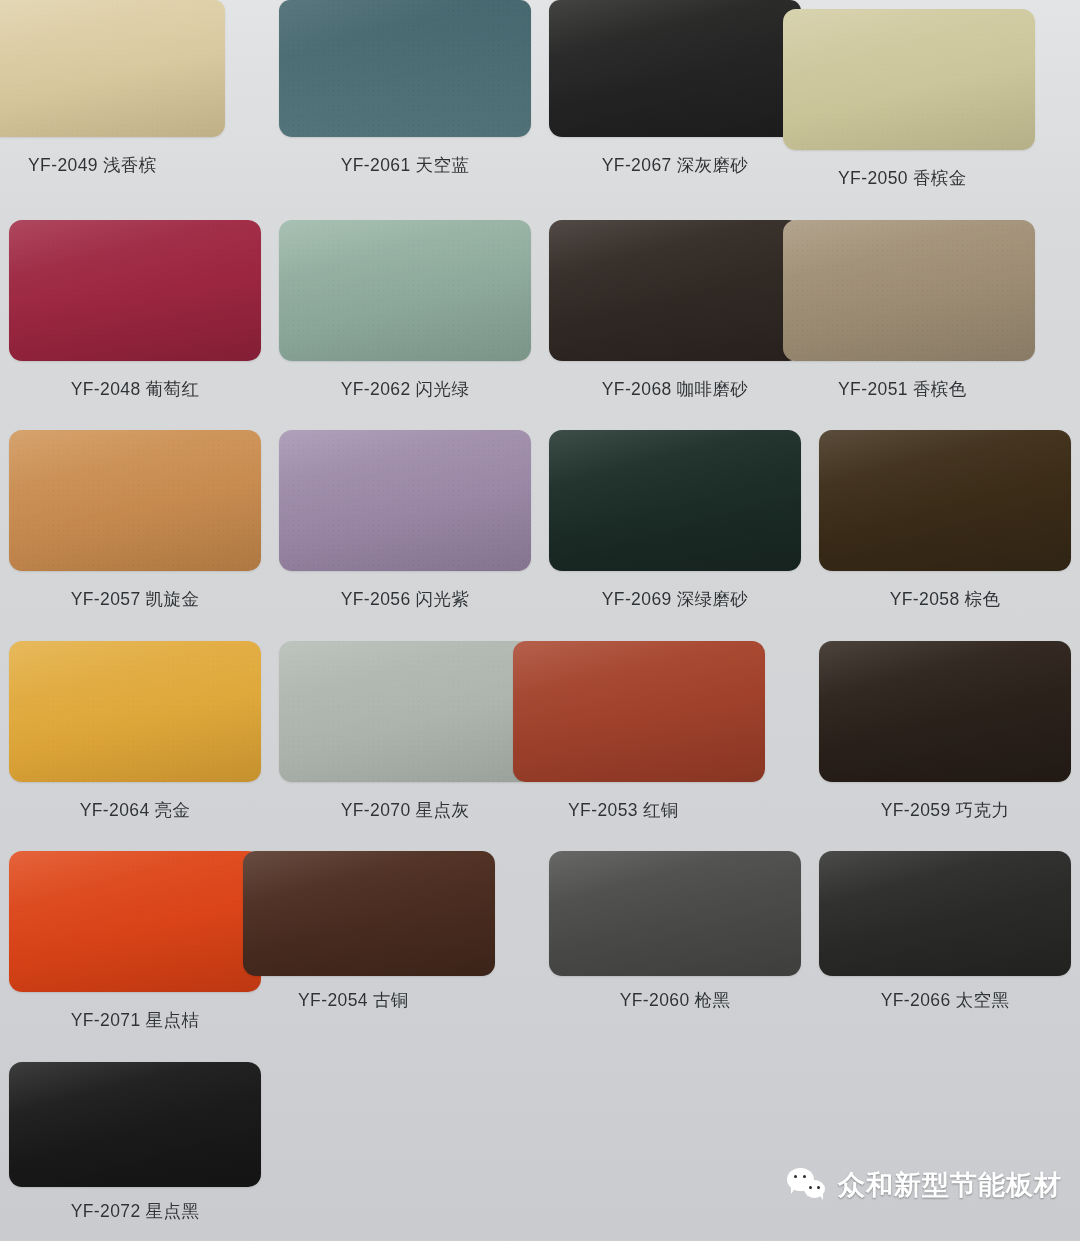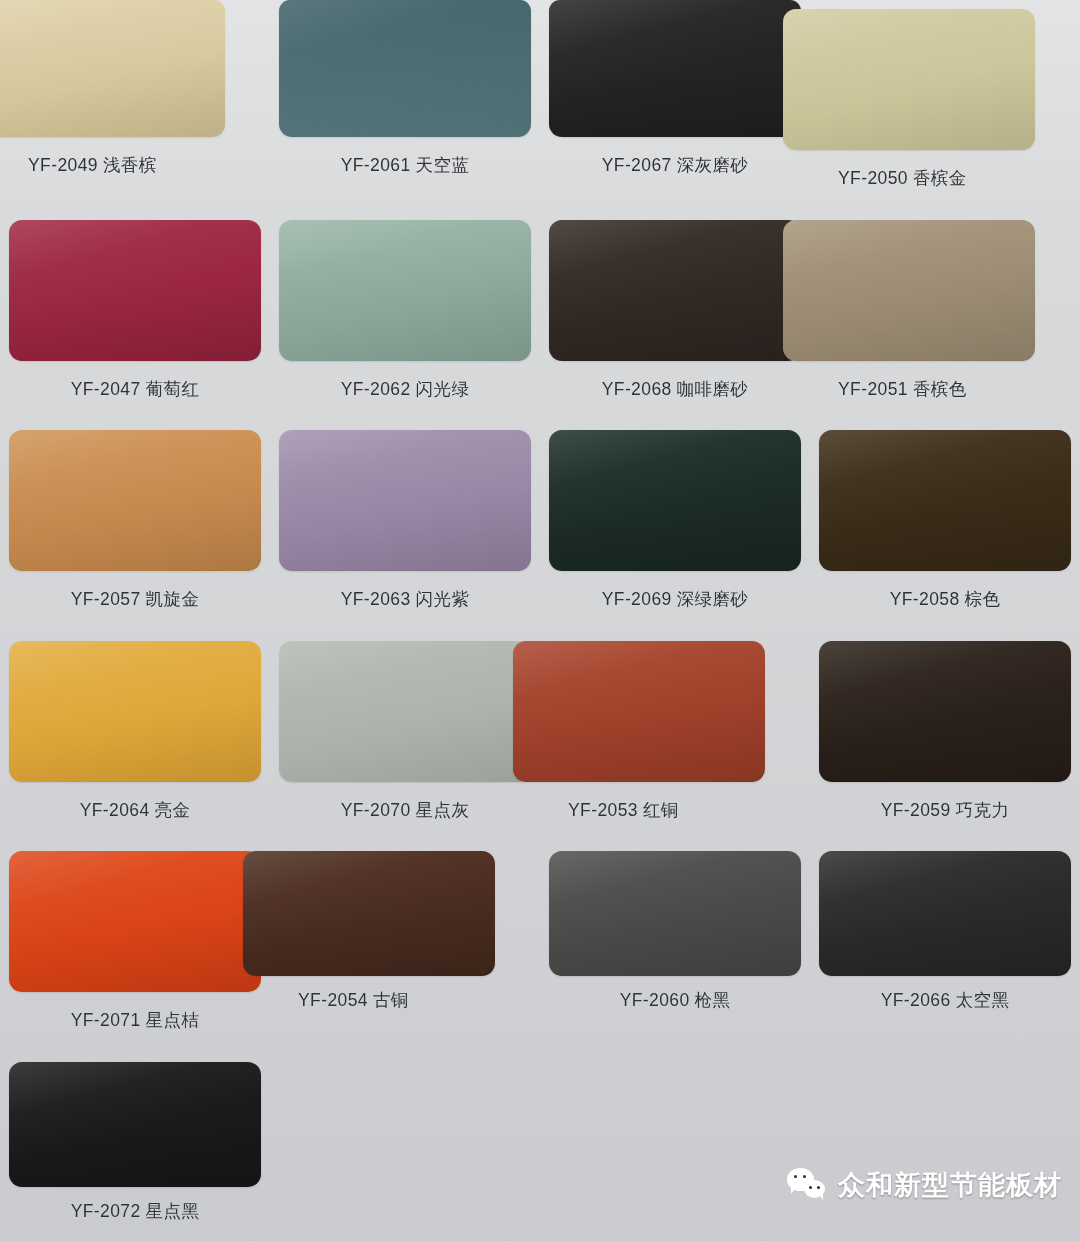--- a/index.html
+++ b/index.html
@@ -125,41 +125,41 @@
       <div class="cell row0 col3">
         <div class="swatch flat" style="background: linear-gradient(175deg, rgb(37, 38, 36) 0%, rgb(35, 36, 35) 50%, rgb(29, 30, 29) 100%);"></div>
         <div class="caption"><span class="code">YF-2067</span><span class="cname">深灰磨砂</span></div>
       </div>
       <div class="cell row1 col0">
         <div class="swatch metal" style="background: linear-gradient(175deg, rgb(210, 204, 163) 0%, rgb(204, 198, 156) 50%, rgb(195, 189, 146) 100%);"></div>
         <div class="caption"><span class="code">YF-2050</span><span class="cname">香槟金</span></div>
       </div>
       <div class="cell row1 col1">
         <div class="swatch metal" style="background: linear-gradient(175deg, rgb(161, 42, 69) 0%, rgb(156, 38, 64) 50%, rgb(140, 33, 57) 100%);"></div>
-        <div class="caption"><span class="code">YF-2047</span><span class="cname">葡萄红</span></div>
+        <div class="caption"><span class="code">YF-2048</span><span class="cname">葡萄红</span></div>
       </div>
       <div class="cell row1 col2">
         <div class="swatch metal" style="background: linear-gradient(175deg, rgb(154, 182, 167) 0%, rgb(142, 170, 156) 50%, rgb(132, 160, 147) 100%);"></div>
         <div class="caption"><span class="code">YF-2062</span><span class="cname">闪光绿</span></div>
       </div>
       <div class="cell row1 col3">
         <div class="swatch flat" style="background: linear-gradient(175deg, rgb(53, 44, 38) 0%, rgb(49, 41, 36) 50%, rgb(42, 35, 31) 100%);"></div>
         <div class="caption"><span class="code">YF-2068</span><span class="cname">咖啡磨砂</span></div>
       </div>
       <div class="cell row2 col0">
         <div class="swatch metal" style="background: linear-gradient(175deg, rgb(166, 149, 123) 0%, rgb(157, 141, 116) 50%, rgb(147, 132, 109) 100%);"></div>
         <div class="caption"><span class="code">YF-2051</span><span class="cname">香槟色</span></div>
       </div>
       <div class="cell row2 col1">
         <div class="swatch metal" style="background: linear-gradient(175deg, rgb(207, 148, 87) 0%, rgb(199, 139, 79) 50%, rgb(187, 129, 72) 100%);"></div>
         <div class="caption"><span class="code">YF-2057</span><span class="cname">凯旋金</span></div>
       </div>
       <div class="cell row2 col2">
         <div class="swatch metal" style="background: linear-gradient(175deg, rgb(163, 145, 174) 0%, rgb(154, 136, 166) 50%, rgb(143, 125, 155) 100%);"></div>
-        <div class="caption"><span class="code">YF-2063</span><span class="cname">闪光紫</span></div>
+        <div class="caption"><span class="code">YF-2056</span><span class="cname">闪光紫</span></div>
       </div>
       <div class="cell row2 col3">
         <div class="swatch flat" style="background: linear-gradient(175deg, rgb(30, 48, 42) 0%, rgb(28, 44, 38) 50%, rgb(23, 37, 32) 100%);"></div>
         <div class="caption"><span class="code">YF-2069</span><span class="cname">深绿磨砂</span></div>
       </div>
       <div class="cell row3 col1">
         <div class="swatch flat" style="background: linear-gradient(175deg, rgb(64, 48, 27) 0%, rgb(59, 44, 24) 50%, rgb(51, 38, 21) 100%);"></div>
         <div class="caption"><span class="code">YF-2058</span><span class="cname">棕色</span></div>
       </div>
       <div class="cell row3 col2">

